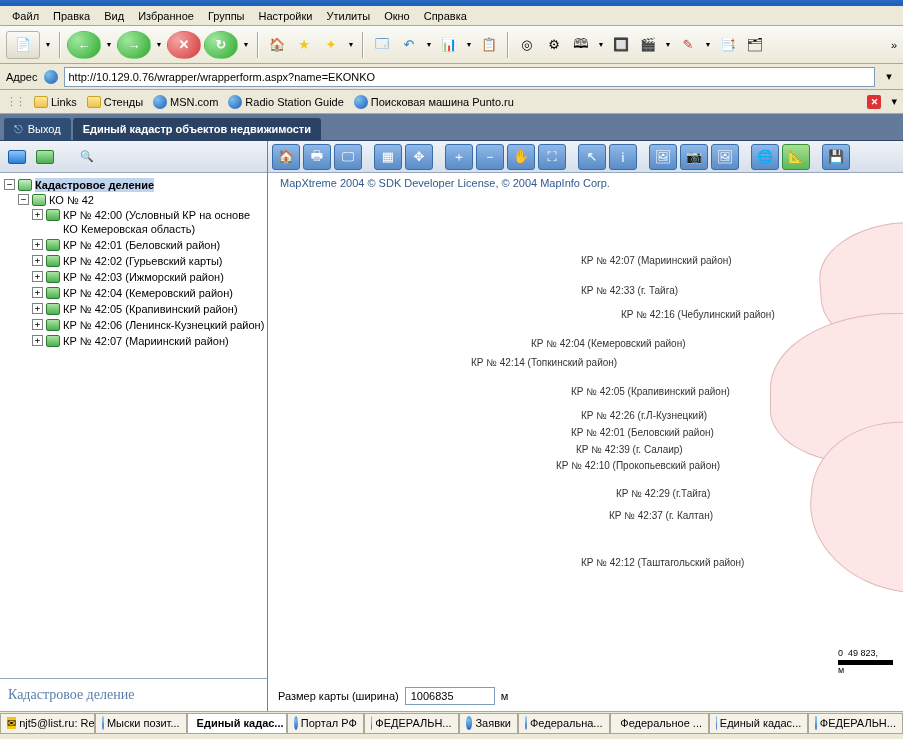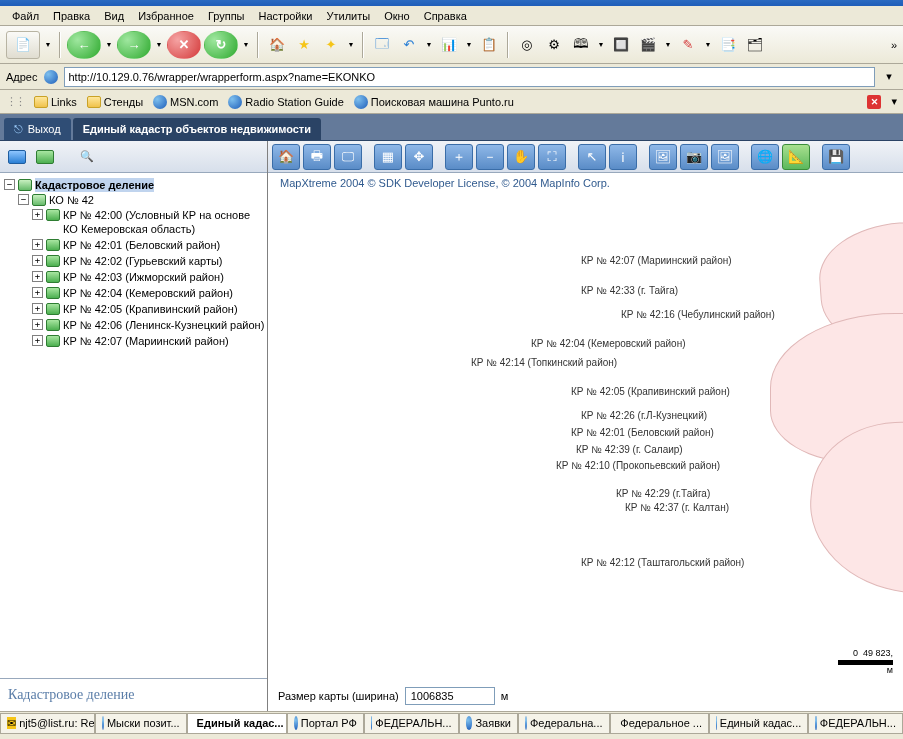--- a/index.html
+++ b/index.html
@@ -41,21 +41,21 @@
   .tree .root { font-weight: bold; }
   .leftfooter { border-top: 1px solid #98a8bc; padding: 8px; color: #5a7da8; font-size: 14px; font-family: Georgia, serif; }
   .rightpanel { flex: 1; display: flex; flex-direction: column; background: #fff; }
   .maptools { height: 32px; background: linear-gradient(to bottom, #f0f3f7, #d7dfeb); border-bottom: 1px solid #98a8bc; display: flex; align-items: center; padding: 0 4px; gap: 3px; }
   .mtbtn { width: 28px; height: 26px; background: linear-gradient(to bottom, #8fb8e8, #5a8cc7); border: 1px solid #3a6da8; border-radius: 3px; display: flex; align-items: center; justify-content: center; cursor: pointer; color: #fff; font-size: 13px; }
   .mtbtn.gr { background: linear-gradient(to bottom, #a8e08f, #5cb85c); border-color: #3a8d3a; }
   .mapcanvas { flex: 1; background: #fff; position: relative; overflow: hidden; }
   .license { position: absolute; top: 4px; left: 12px; color: #305a8e; font-size: 11px; font-family: "Trebuchet MS", sans-serif; }
   .region { position: absolute; background: #fde6e6; border: 1px solid #e0b8b8; }
   .maplabel { position: absolute; font-size: 10px; color: #333; white-space: nowrap; background: rgba(255,255,255,0.85); padding: 0 1px; }
-  .scalebar { position: absolute; bottom: 36px; right: 10px; font-size: 9px; color: #000; text-align: right; }
+  .scalebar { position: absolute; bottom: 36px; right: 10px; font-size: 9px; color: #000; }
   .scalebar .bar { width: 55px; height: 5px; background: #000; margin-top: 2px; }
   .mapsize { position: absolute; bottom: 6px; left: 10px; display: flex; align-items: center; gap: 6px; font-size: 11px; }
   .mapsize input { width: 90px; height: 18px; border: 1px solid #7f9db9; padding: 0 5px; font-size: 11px; }
   .bottomtabs { height: 22px; background: #ece9d8; border-top: 1px solid #aca899; display: flex; align-items: center; overflow: hidden; }
   .btab { height: 20px; border: 1px solid #aca899; border-bottom: none; background: #f5f3e9; padding: 0 6px; display: flex; align-items: center; gap: 3px; font-size: 11px; cursor: pointer; white-space: nowrap; max-width: 100px; overflow: hidden; }
   .btab.active { background: #fff; font-weight: bold; }
   .statusbar { height: 22px; background: #ece9d8; border-top: 1px solid #aca899; display: flex; align-items: center; justify-content: flex-end; padding: 0 6px; gap: 12px; font-size: 11px; }
   .statusbar span { border-left: 1px solid #aca899; padding-left: 8px; }
   .circle { border-radius: 50%; }
 </style>
@@ -290,21 +290,21 @@
             <div class="maplabel" style="left: 312px; top: 112px;">КР № 42:33 (г. Тайга)</div>
             <div class="maplabel" style="left: 352px; top: 136px;">КР № 42:16 (Чебулинский район)</div>
             <div class="maplabel" style="left: 262px; top: 165px;">КР № 42:04 (Кемеровский район)</div>
             <div class="maplabel" style="left: 202px; top: 184px;">КР № 42:14 (Топкинский район)</div>
             <div class="maplabel" style="left: 302px; top: 213px;">КР № 42:05 (Крапивинский район)</div>
             <div class="maplabel" style="left: 312px; top: 237px;">КР № 42:26 (г.Л-Кузнецкий)</div>
             <div class="maplabel" style="left: 302px; top: 254px;">КР № 42:01 (Беловский район)</div>
             <div class="maplabel" style="left: 307px; top: 271px;">КР № 42:39 (г. Салаир)</div>
             <div class="maplabel" style="left: 287px; top: 287px;">КР № 42:10 (Прокопьевский район)</div>
             <div class="maplabel" style="left: 347px; top: 315px;">КР № 42:29 (г.Тайга)</div>
-            <div class="maplabel" style="left: 340px; top: 329px; margin-left: 16px;">КР № 42:37 (г. Калтан)</div>
+            <div class="maplabel" style="left: 340px; top: 337px;">КР № 42:37 (г. Калтан)</div>
             <div class="maplabel" style="left: 312px; top: 384px;">КР № 42:12 (Таштагольский район)</div>
           </div>
         <div class="scalebar">
           <span>0</span>&nbsp;&nbsp;<span>49 823,</span>
           <div class="bar"></div>
           <span>м</span>
         </div>
         <div class="mapsize">
           <span>Размер карты (ширина)</span>
           <input value="1006835" style="">

